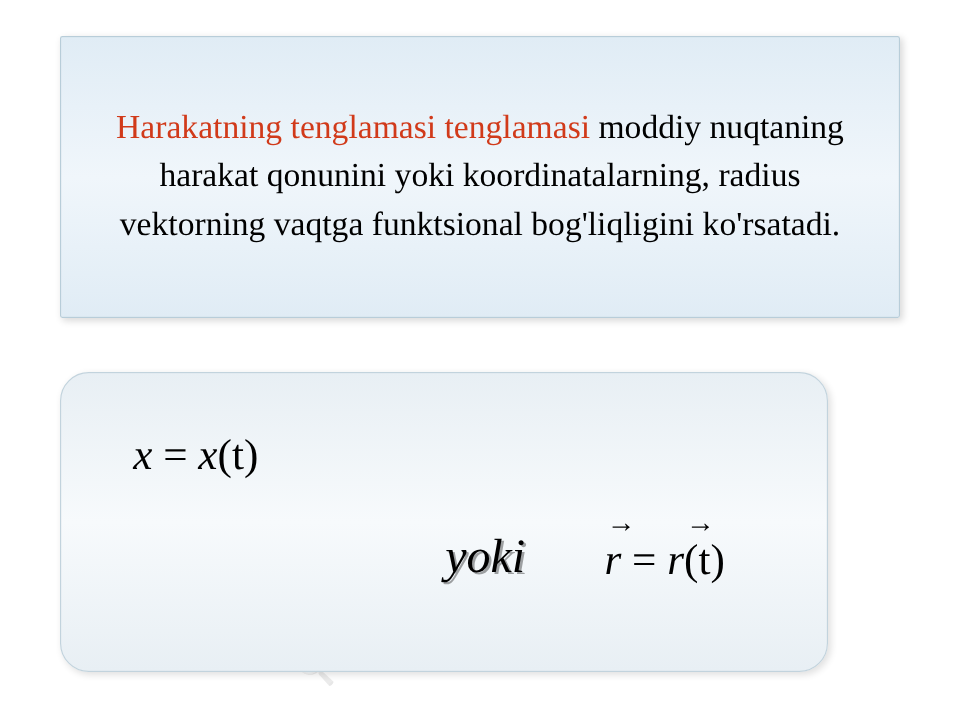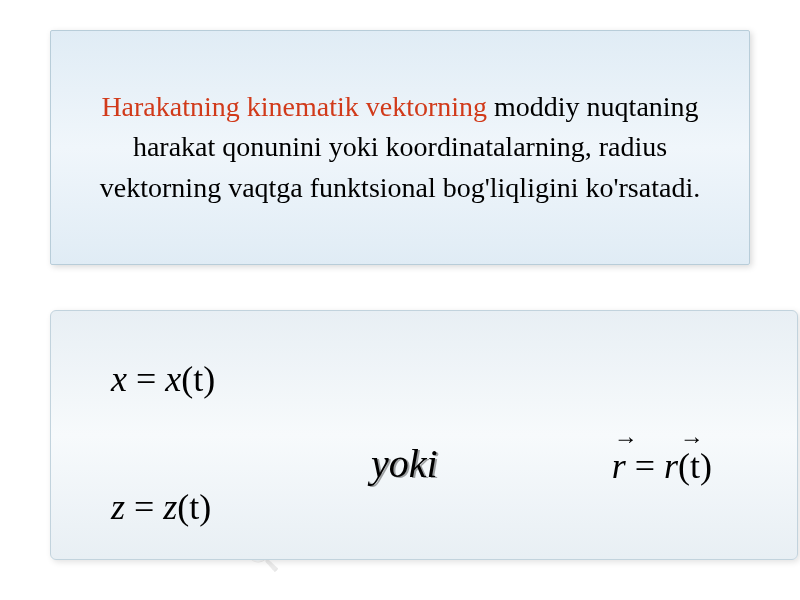--- a/index.html
+++ b/index.html
@@ -64,25 +64,25 @@
       color: #000;
     }
     .highlight {
       color: #d13a1a;
     }
     
     .bottom-box {
       position: absolute;
       top: 310px;
       left: 50px;
-      width: 748px;
+      width: 640px;
       height: 250px;
       background: linear-gradient(to bottom, #e8eff4 0%, #f7fafc 50%, #e8eff4 100%);
       border: 1px solid #c2d3dd;
-      border-radius: 6px;
+      border-radius: 24px;
       box-shadow: 2px 2px 6px rgba(0,0,0,0.12);
       padding: 30px 50px;
     }
     
     .eq-block {
       position: relative;
       height: 100%;
     }
     .eq-line {
       font-style: italic;
@@ -145,35 +145,32 @@
 </div>
 <div class="watermark wm3">
   <span class="watermark-text">ARXIV.UZ</span>
 </div>
 <div class="watermark wm4">
   <span class="mag-icon">🔍</span>
 </div>
 
 <div class="top-box">
   <p>
-    <span class="highlight">Harakatning kinematik vektorning</span><span> moddiy nuqtaning harakat qonunini yoki koordinatalarning, radius vektorning vaqtga funktsional bog'liqligini ko'rsatadi.</span>
+    <span class="highlight">Harakatning tenglamasi tenglamasi</span><span> moddiy nuqtaning harakat qonunini yoki koordinatalarning, radius vektorning vaqtga funktsional bog'liqligini ko'rsatadi.</span>
   </p>
 </div>
 
 <div class="bottom-box">
   <div class="eq-block">
 
     <div class="eq-line eq1">
       <span>x</span><span class="upright"> = </span><span>x</span><span class="upright">(t)</span>
     </div>
 
 
-    <div class="eq-line eq3">
-      <span>z</span><span class="upright"> = </span><span>z</span><span class="upright">(t)</span>
-    </div>
 
     <div class="or-word">
       <span class="shadow">yoki</span>
       <span class="front">yoki</span>
     </div>
 
     <div class="vec-eq eq-line">
       <span class="vec-arrow va1">→</span>
       <span class="vec-arrow va2">→</span>
       <span>r</span><span class="upright"> = </span><span>r</span><span class="upright">(t)</span>

